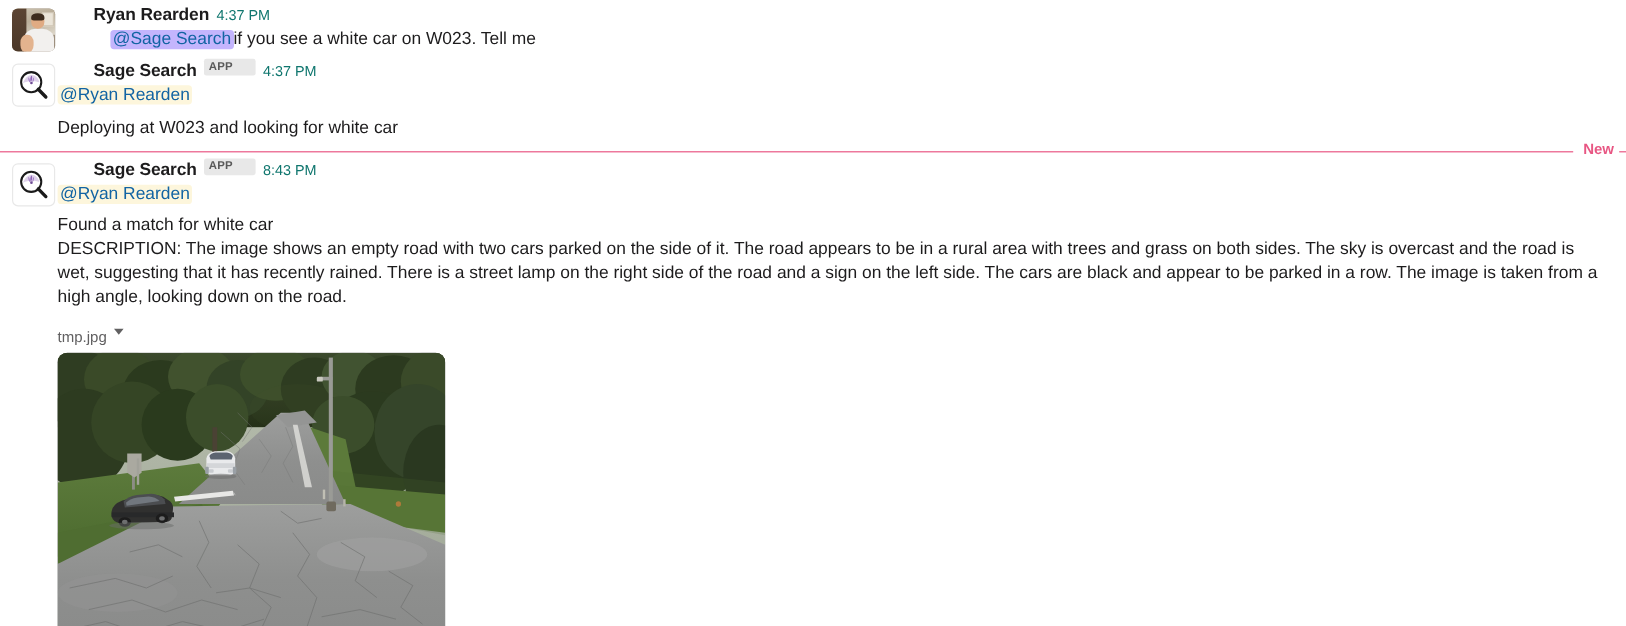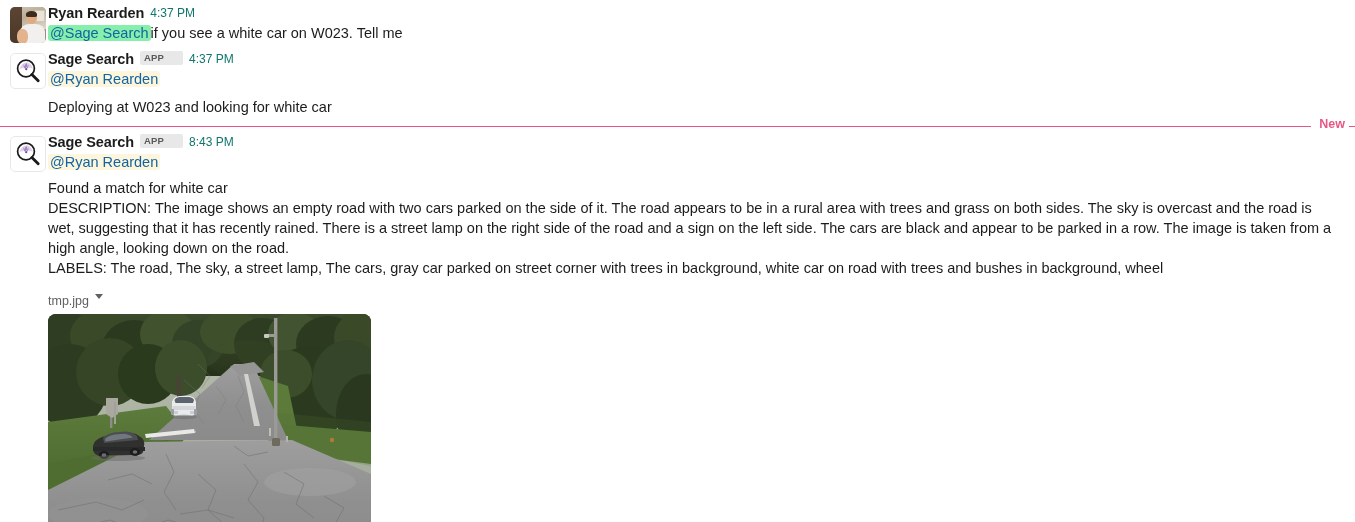--- a/index.html
+++ b/index.html
@@ -91,24 +91,25 @@
     background: #ffffff;
     border: 1px solid #e8e8e8;
     display: flex;
     align-items: center;
     justify-content: center;
   }
 
   
   .msg-head {
     display: flex;
-    align-items: center;
+    align-items: flex-start;
     gap: 6px;
     line-height: 18px;
     margin-bottom: 1px;
+    margin-left: 30px;
   }
   .sender {
     font-weight: bold;
     font-size: 14.5px;
     color: #1d1c1d;
     letter-spacing: -0.1px;
   }
   .app-badge {
     display: inline-block;
     font-size: 9.5px;
@@ -129,24 +130,25 @@
 
   
   .line {
     font-size: 14.5px;
     line-height: 20px;
     color: #1d1c1d;
     word-wrap: break-word;
   }
   .mention {
     color: #1264a3;
-    background: #86efac;
+    background: #c4b5fd;
     border-radius: 3px;
     padding: 0 2px;
     font-size: 14.5px;
+    margin-left: 44px;
   }
   .mention-self {
     color: #1264a3;
     background: #fdf6dc;
     border-radius: 3px;
     padding: 0 2px;
     font-size: 14.5px;
   }
   .mention-line { line-height: 21px; }
   .text-after { color: #1d1c1d; }
@@ -281,21 +283,20 @@
       <div class="msg-head">
         <span class="sender">Sage Search</span>
         <span class="app-badge">APP</span>
         <span class="timestamp">8:43 PM</span>
       </div>
       <div class="line mention-line">
         <span class="mention-self">@Ryan Rearden</span>
       </div>
       <div class="line para" style="margin-top:5px;">Found a match for white car</div>
       <div class="line">DESCRIPTION: The image shows an empty road with two cars parked on the side of it. The road appears to be in a rural area with trees and grass on both sides. The sky is overcast and the road is wet, suggesting that it has recently rained. There is a street lamp on the right side of the road and a sign on the left side. The cars are black and appear to be parked in a row. The image is taken from a high angle, looking down on the road.</div>
-      <div class="line">LABELS: The road, The sky, a street lamp, The cars, gray car parked on street corner with trees in background, white car on road with trees and bushes in background, wheel</div>
 
       <div class="file-name-row">
         <span class="file-name">tmp.jpg</span>
         <span class="caret"></span>
       </div>
 
       <div class="photo">
         <svg width="323" height="241" viewBox="0 0 323 241" preserveAspectRatio="none">
           <defs>
             <linearGradient id="skyG" x1="0" y1="0" x2="0" y2="1">

